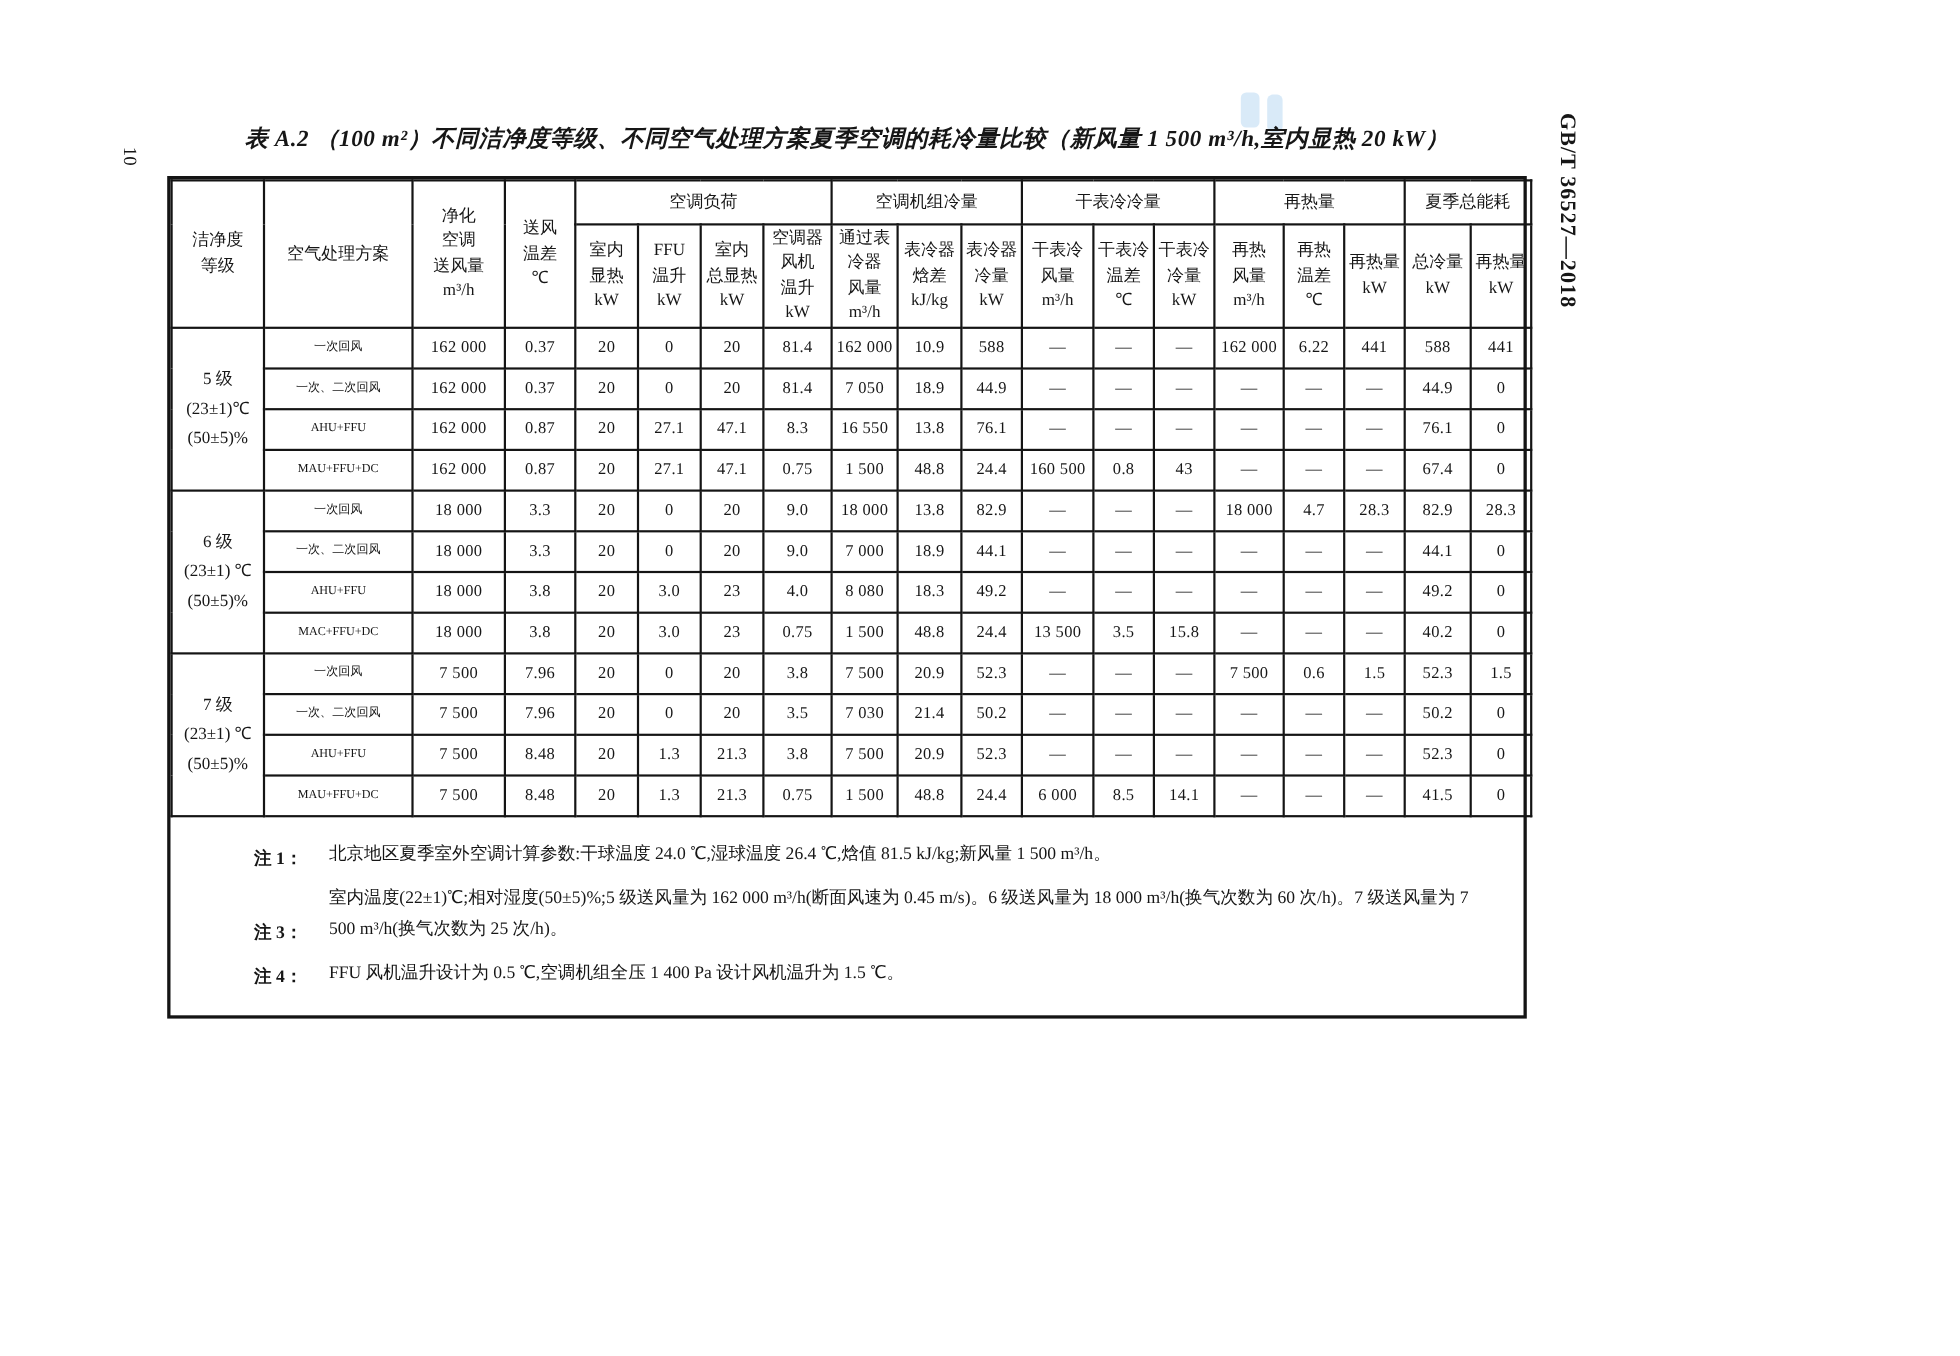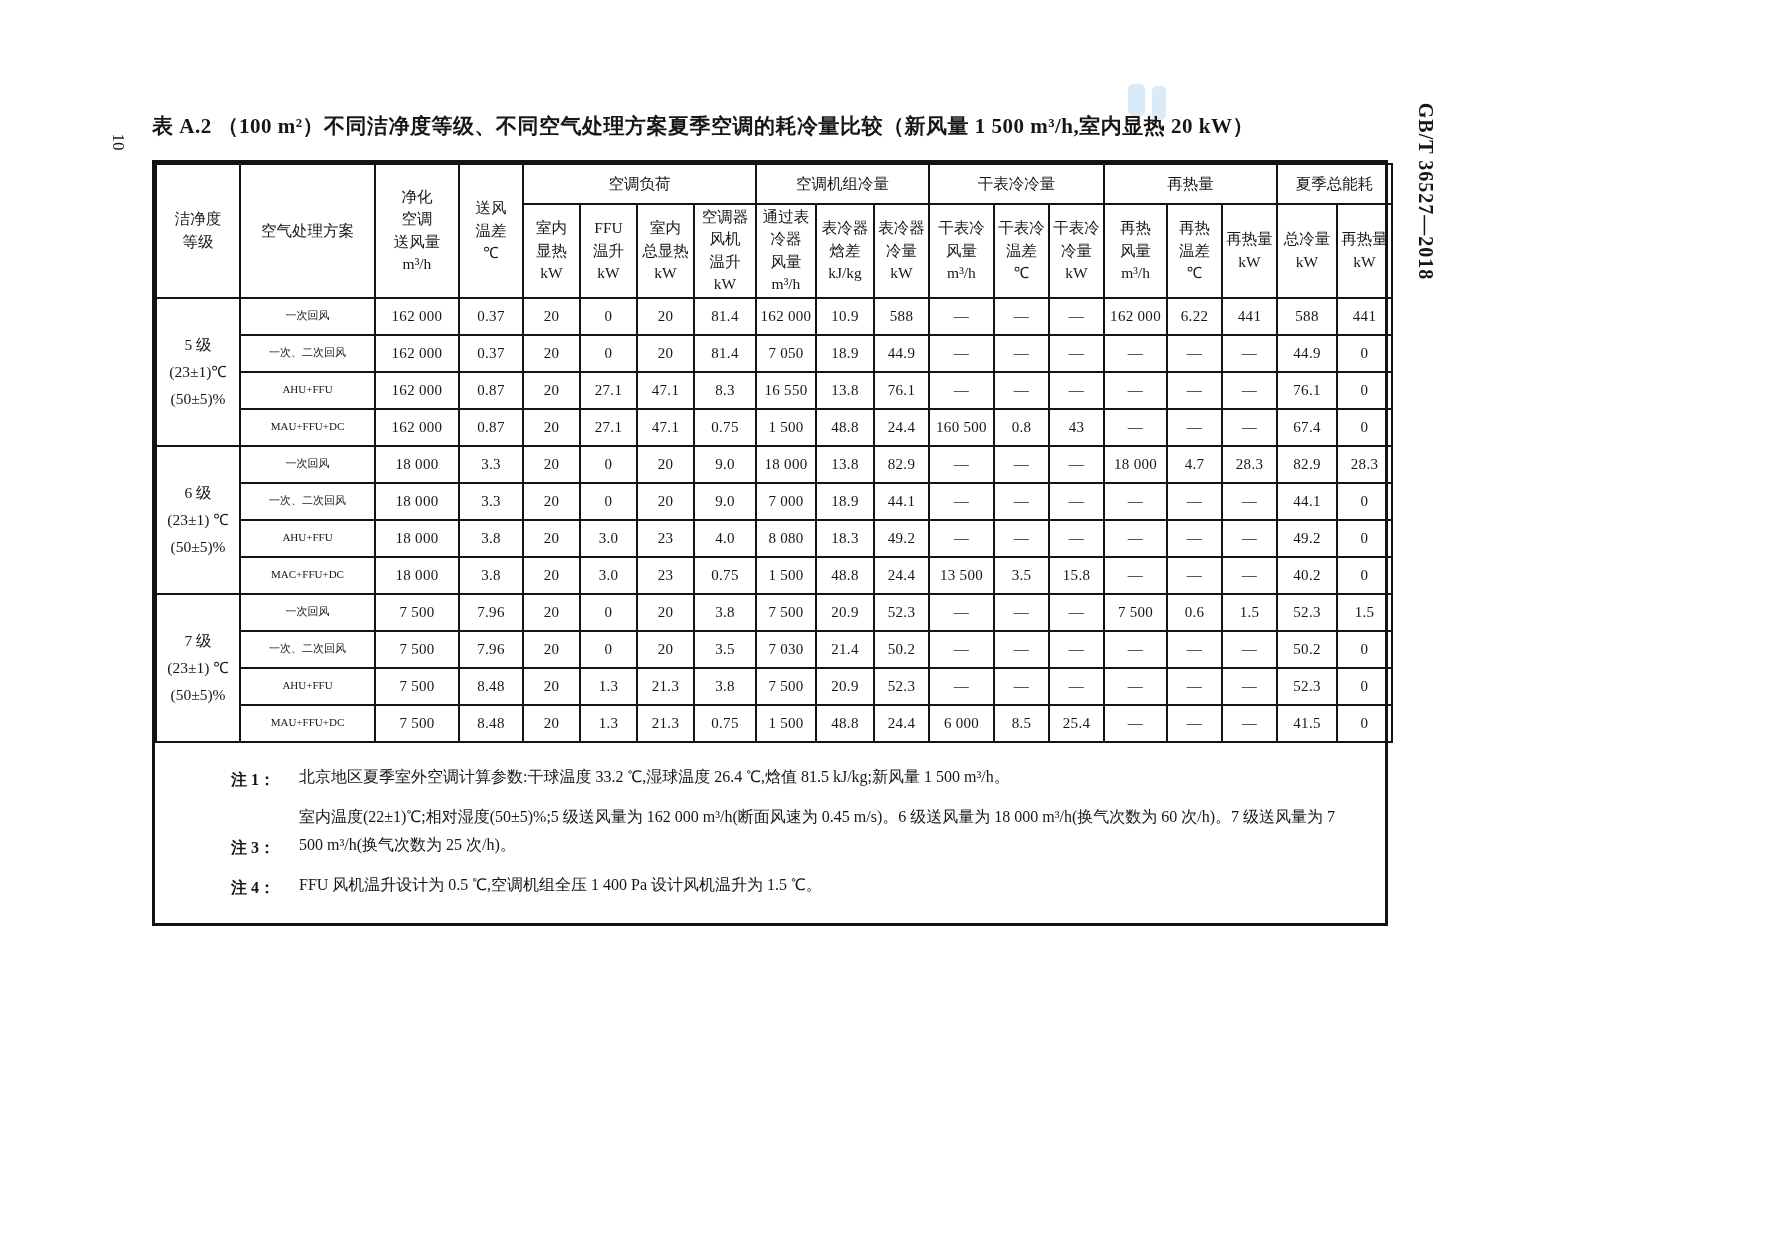--- a/index.html
+++ b/index.html
@@ -10,24 +10,25 @@
     height: 1233px;
     background: #ffffff;
     color: #161616;
     overflow: hidden;
   }
   .doc-title {
     position: absolute;
     left: 152px;
     top: 112px;
     width: 1236px;
-    text-align: left;
+    text-align: center;
     font-size: 21px;
     font-weight: bold;
     letter-spacing: 0.5px;
+    font-style: italic;
   }
   .page-number {
     position: absolute;
     left: 100px;
     top: 132px;
     width: 36px;
     text-align: center;
     font-size: 17px;
     transform: rotate(90deg);
   }
@@ -428,34 +429,34 @@
             <td>8.48</td>
             <td>20</td>
             <td>1.3</td>
             <td>21.3</td>
             <td>0.75</td>
             <td>1 500</td>
             <td>48.8</td>
             <td>24.4</td>
             <td>6 000</td>
             <td>8.5</td>
-            <td>25.4</td>
+            <td>14.1</td>
             <td>—</td>
             <td>—</td>
             <td>—</td>
             <td>41.5</td>
             <td>0</td>
           </tr>
         </tbody>
     </table>
 
     <div class="notes">
         <div class="note-row">
           <span class="note-label">注 1：</span>
-          <span class="note-text">北京地区夏季室外空调计算参数:干球温度 33.2 ℃,湿球温度 26.4 ℃,焓值 81.5 kJ/kg;新风量 1 500 m³/h。</span>
+          <span class="note-text">北京地区夏季室外空调计算参数:干球温度 24.0 ℃,湿球温度 26.4 ℃,焓值 81.5 kJ/kg;新风量 1 500 m³/h。</span>
         </div>
         <div class="note-row">
           <span class="note-label">注 3：</span>
           <span class="note-text">室内温度(22±1)℃;相对湿度(50±5)%;5 级送风量为 162 000 m³/h(断面风速为 0.45 m/s)。6 级送风量为 18 000 m³/h(换气次数为 60 次/h)。7 级送风量为 7 500 m³/h(换气次数为 25 次/h)。</span>
         </div>
         <div class="note-row">
           <span class="note-label">注 4：</span>
           <span class="note-text">FFU 风机温升设计为 0.5 ℃,空调机组全压 1 400 Pa 设计风机温升为 1.5 ℃。</span>
         </div>
       </div>

